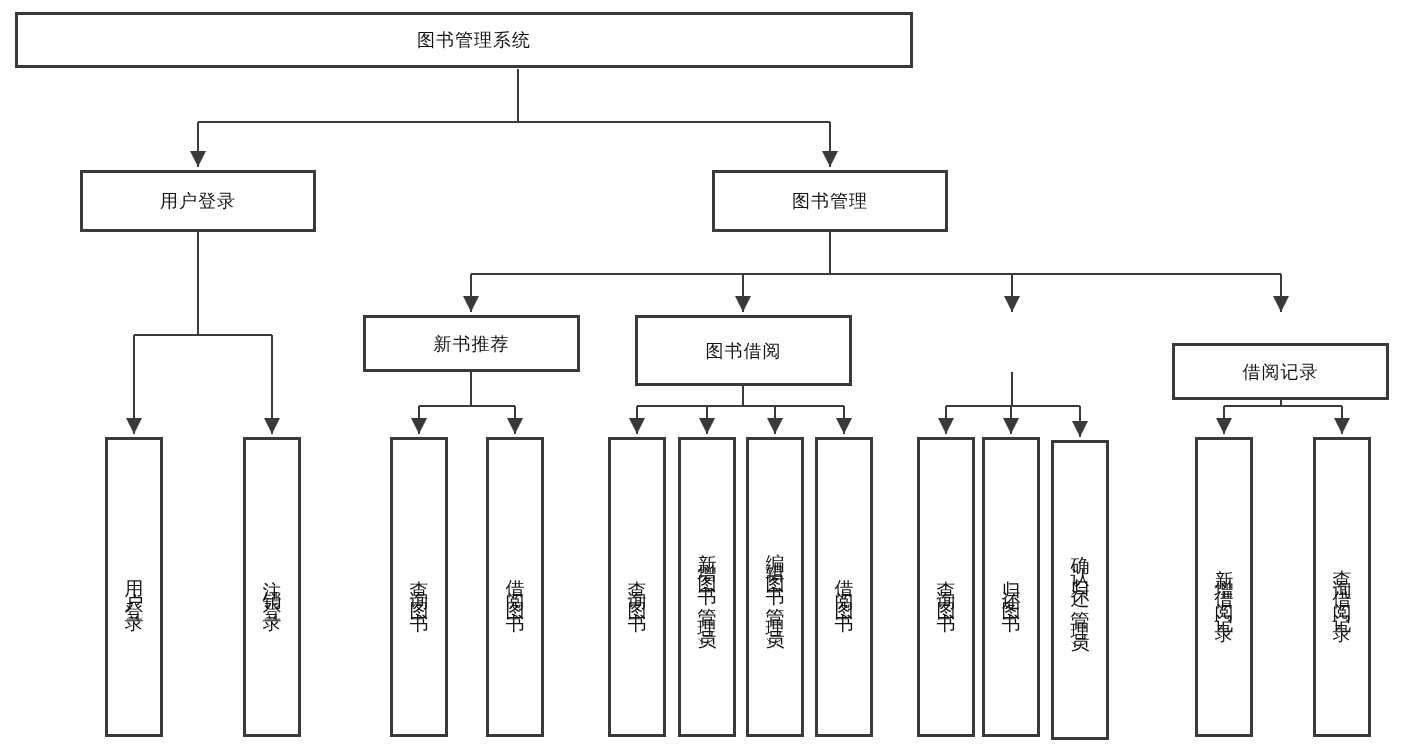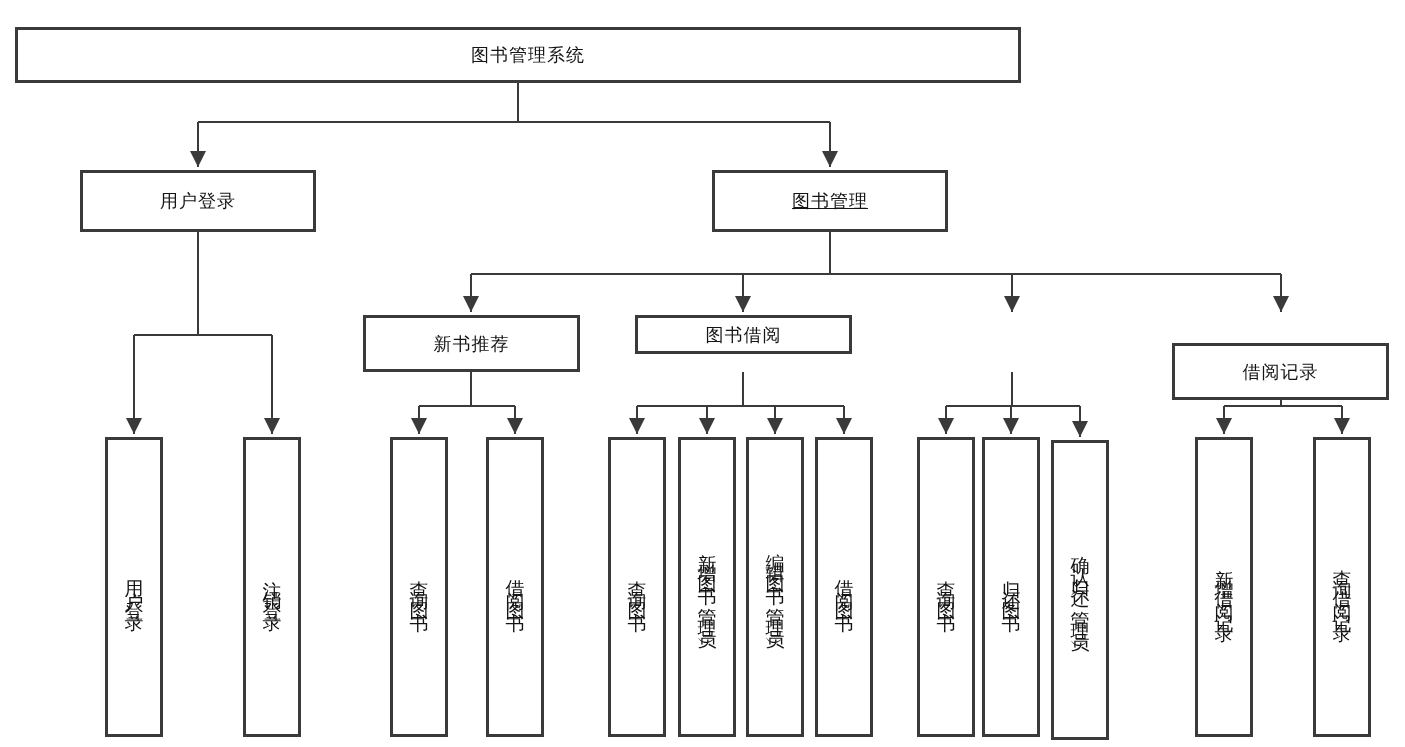--- a/index.html
+++ b/index.html
@@ -108,27 +108,27 @@
       <path d="M1011 406 V434" marker-end="url(#arrow)"></path>
       <path d="M1080 406 V437" marker-end="url(#arrow)"></path>
 
       <path d="M1281 372 V406"></path>
       <path d="M1224 406 H1342"></path>
       <path d="M1224 406 V434" marker-end="url(#arrow)"></path>
       <path d="M1342 406 V434" marker-end="url(#arrow)"></path>
     </g>
   </svg>
 
-  <div class="hbox" style="left:15px; top:27px; width:1006px; height:56px;padding-left:20px;">图书管理系统</div>
+  <div class="hbox" style="left:15px; top:12px; width:898px; height:56px;padding-left:20px;">图书管理系统</div>
 
   <div class="hbox" style="left:80px; top:170px; width:236px; height:62px;">用户登录</div>
-  <div class="hbox" style="left:712px; top:170px; width:236px; height:62px;text-decoration:underline;">图书管理</div>
+  <div class="hbox" style="left:712px; top:170px; width:236px; height:62px;">图书管理</div>
 
   <div class="hbox" style="left:363px; top:315px; width:217px; height:57px;">新书推荐</div>
-  <div class="hbox" style="left:635px; top:315px; width:217px; height:39px;">图书借阅</div>
+  <div class="hbox" style="left:635px; top:315px; width:217px; height:71px;">图书借阅</div>
   <div class="hbox" style="left:1172px; top:315px; width:217px; height:57px;margin-top:28px;">借阅记录</div>
 
   <div class="vbox" style="left:105px; top:437px; width:58px; height:300px;">
     <span>用户登录</span>
   </div>
   <div class="vbox" style="left:243px; top:437px; width:58px; height:300px;">
     <span>注销登录</span>
   </div>
 
   <div class="vbox" style="left:390px; top:437px; width:58px; height:300px;">

